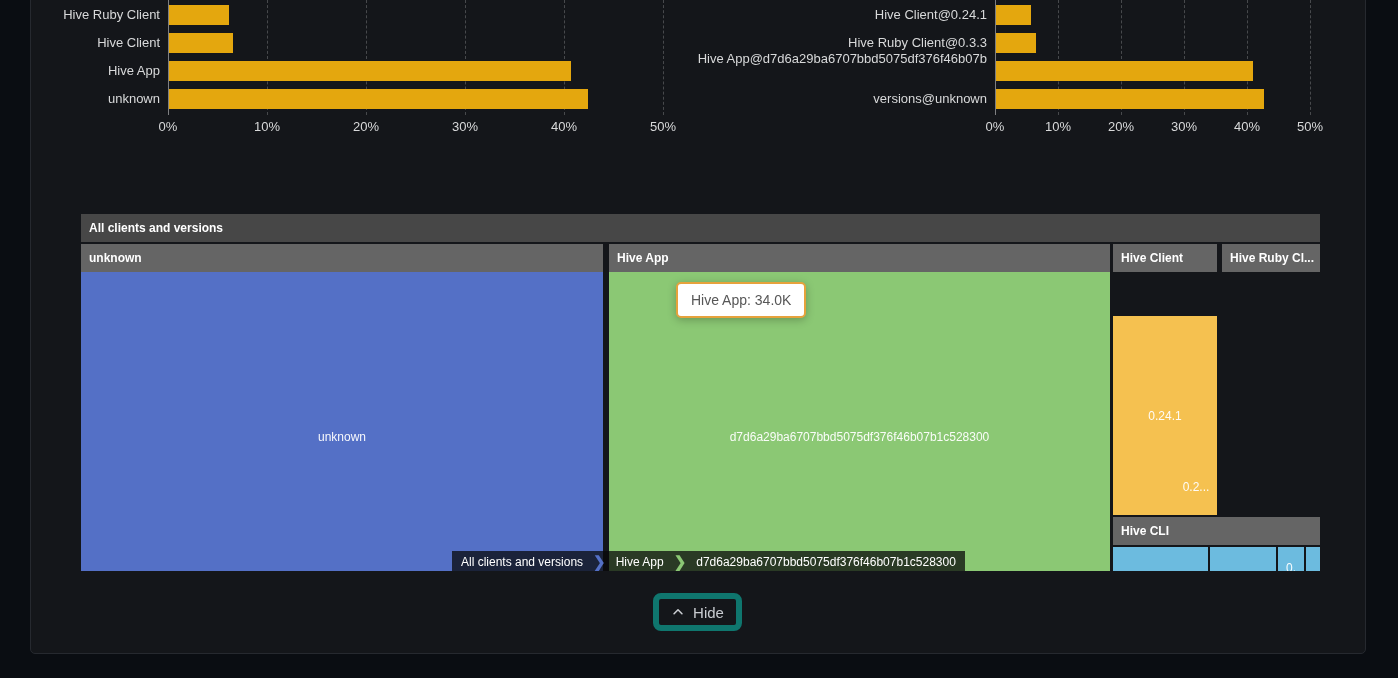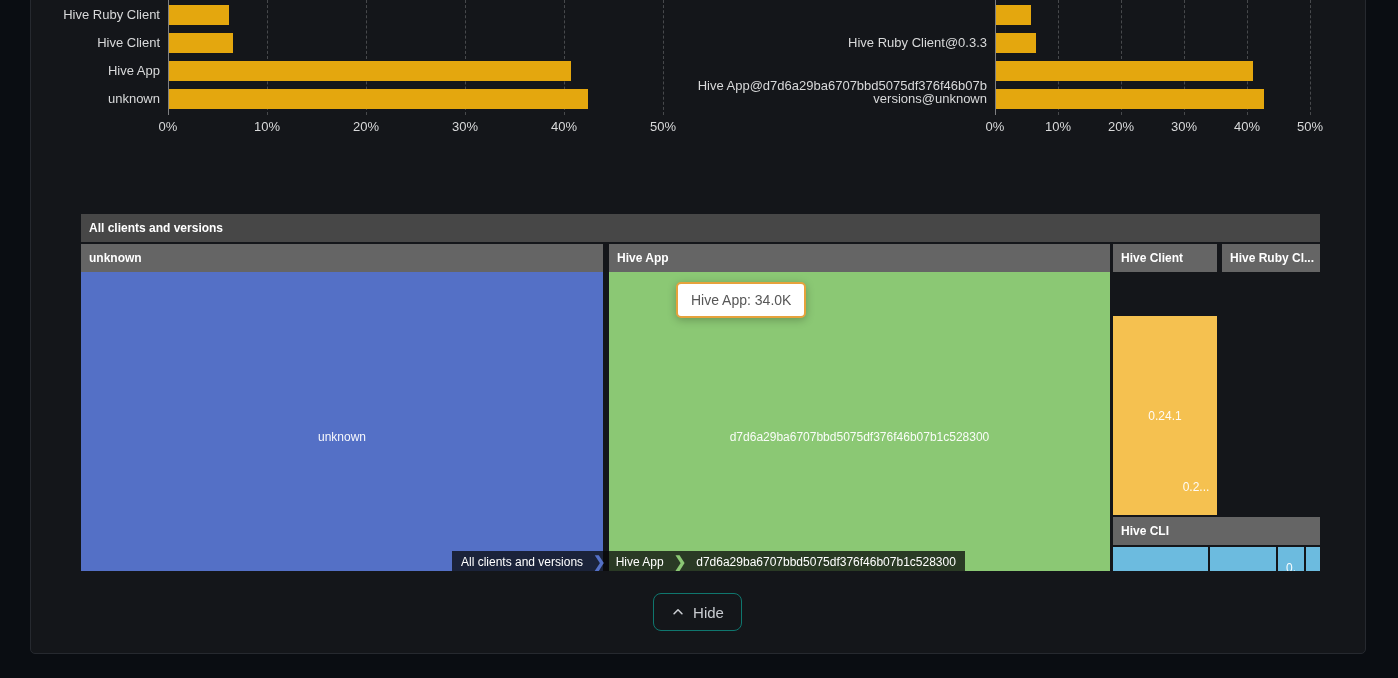--- a/index.html
+++ b/index.html
@@ -33,21 +33,21 @@
     padding:8px 13px;font-size:14px;color:#575757;white-space:nowrap;z-index:5;
     box-shadow:0 2px 8px rgba(0,0,0,0.25);
   }
   .breadcrumb{position:absolute;left:371px;top:337px;height:22px;display:flex;align-items:stretch;
     background:rgba(8,8,10,0.74);z-index:4;}
   .bc-item{font-size:12px;line-height:22px;color:#ffffff;padding:0 9px;white-space:nowrap;}
   .bc-arrow{font-size:15px;line-height:21px;font-weight:bold;padding:0 1px;}
   
   .hide-btn{
     position:absolute;left:653px;top:593px;width:89px;height:38px;box-sizing:border-box;
-    background:transparent;border:1px solid #0f766e;border-radius:8px;
+    background:transparent;border:6px solid #0f766e;border-radius:8px;
     display:flex;align-items:center;justify-content:center;gap:8px;
     color:#c9ccd1;font-size:15px;font-family:"Liberation Sans",sans-serif;cursor:pointer;
   }
 </style>
 </head>
 <body>
 
 <div class="panel"></div>
 
 <div class="chart-layer" id="chart-0">
@@ -78,24 +78,25 @@
     <div class="tick-label" style="left: 1034px; top: 119px;">10%</div>
     <div class="gridline" style="left: 1121px; top: 0px; height: 115px;"></div>
     <div class="tick-label" style="left: 1097px; top: 119px;">20%</div>
     <div class="gridline" style="left: 1184px; top: 0px; height: 115px;"></div>
     <div class="tick-label" style="left: 1160px; top: 119px;">30%</div>
     <div class="gridline" style="left: 1247px; top: 0px; height: 115px;"></div>
     <div class="tick-label" style="left: 1223px; top: 119px;">40%</div>
     <div class="gridline" style="left: 1310px; top: 0px; height: 115px;"></div>
     <div class="tick-label" style="left: 1286px; top: 119px;">50%</div>
     <div class="axisline" style="left: 995px; top: 0px; height: 115px;"></div>
+    <div class="cat-label" style="left: 687px; width: 300px; top: 7px;">Hive Client@0.24.1</div>
     <div class="hbar" title="Hive Client@0.24.1: 5.6%" style="left: 996px; top: 5px; width: 35px; background: rgb(228, 167, 14);"></div>
     <div class="cat-label" style="left: 687px; width: 300px; top: 35px; text-align: right;">Hive Ruby Client@0.3.3</div>
     <div class="hbar" title="Hive Ruby Client@0.3.3: 6.3%" style="left: 996px; top: 33px; width: 40px; background: rgb(228, 167, 14);"></div>
-    <div class="cat-label" style="left: 687px; width: 300px; top: 78px;">Hive App@d7d6a29ba6707bbd5075df376f46b07b</div>
+    <div class="cat-label" style="left: 687px; width: 300px; top: 51px;">Hive App@d7d6a29ba6707bbd5075df376f46b07b</div>
     <div class="hbar" title="Hive App@d7d6a29ba6707bbd5075df376f46b07b: 40.8%" style="left: 996px; top: 61px; width: 257px; background: rgb(228, 167, 14);"></div>
     <div class="cat-label" style="left: 687px; width: 300px; top: 91px;">versions@unknown</div>
     <div class="hbar" title="unknown@unknown: 42.5%" style="left: 996px; top: 89px; width: 268px; background: rgb(228, 167, 14);"></div>
   </div>
 
 <div class="treemap" id="treemap">
 
 <div class="tm-header" style="left: 0px; top: 0px; width: 1239px; height: 28px; background: rgb(71, 71, 71);">All clients and versions</div>
     <div class="tm-header" style="left: 0px; top: 30px; width: 522px; height: 28px; background: rgb(101, 101, 101);">unknown</div>
     <div class="tm-cell" style="left: 0px; top: 58px; width: 522px; height: 330px; background: rgb(84, 112, 198);">

